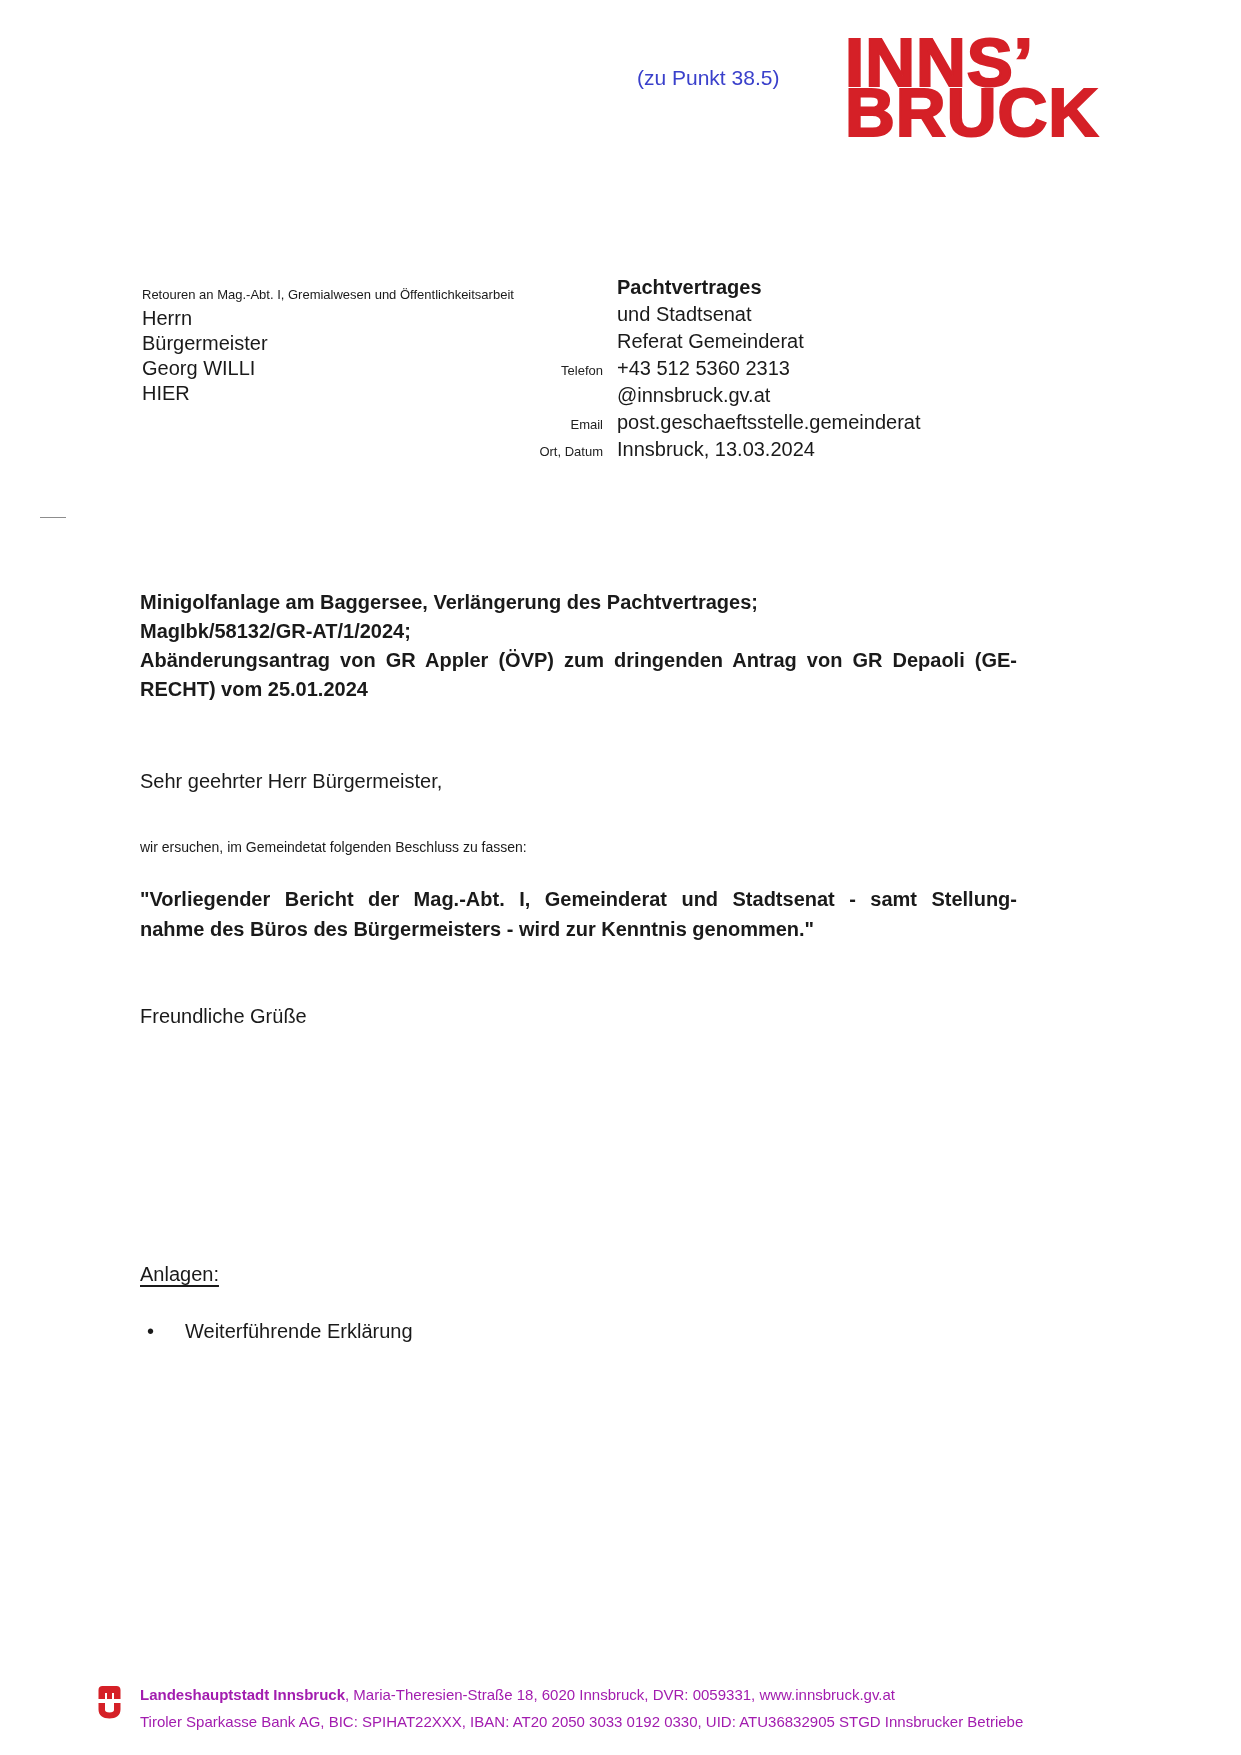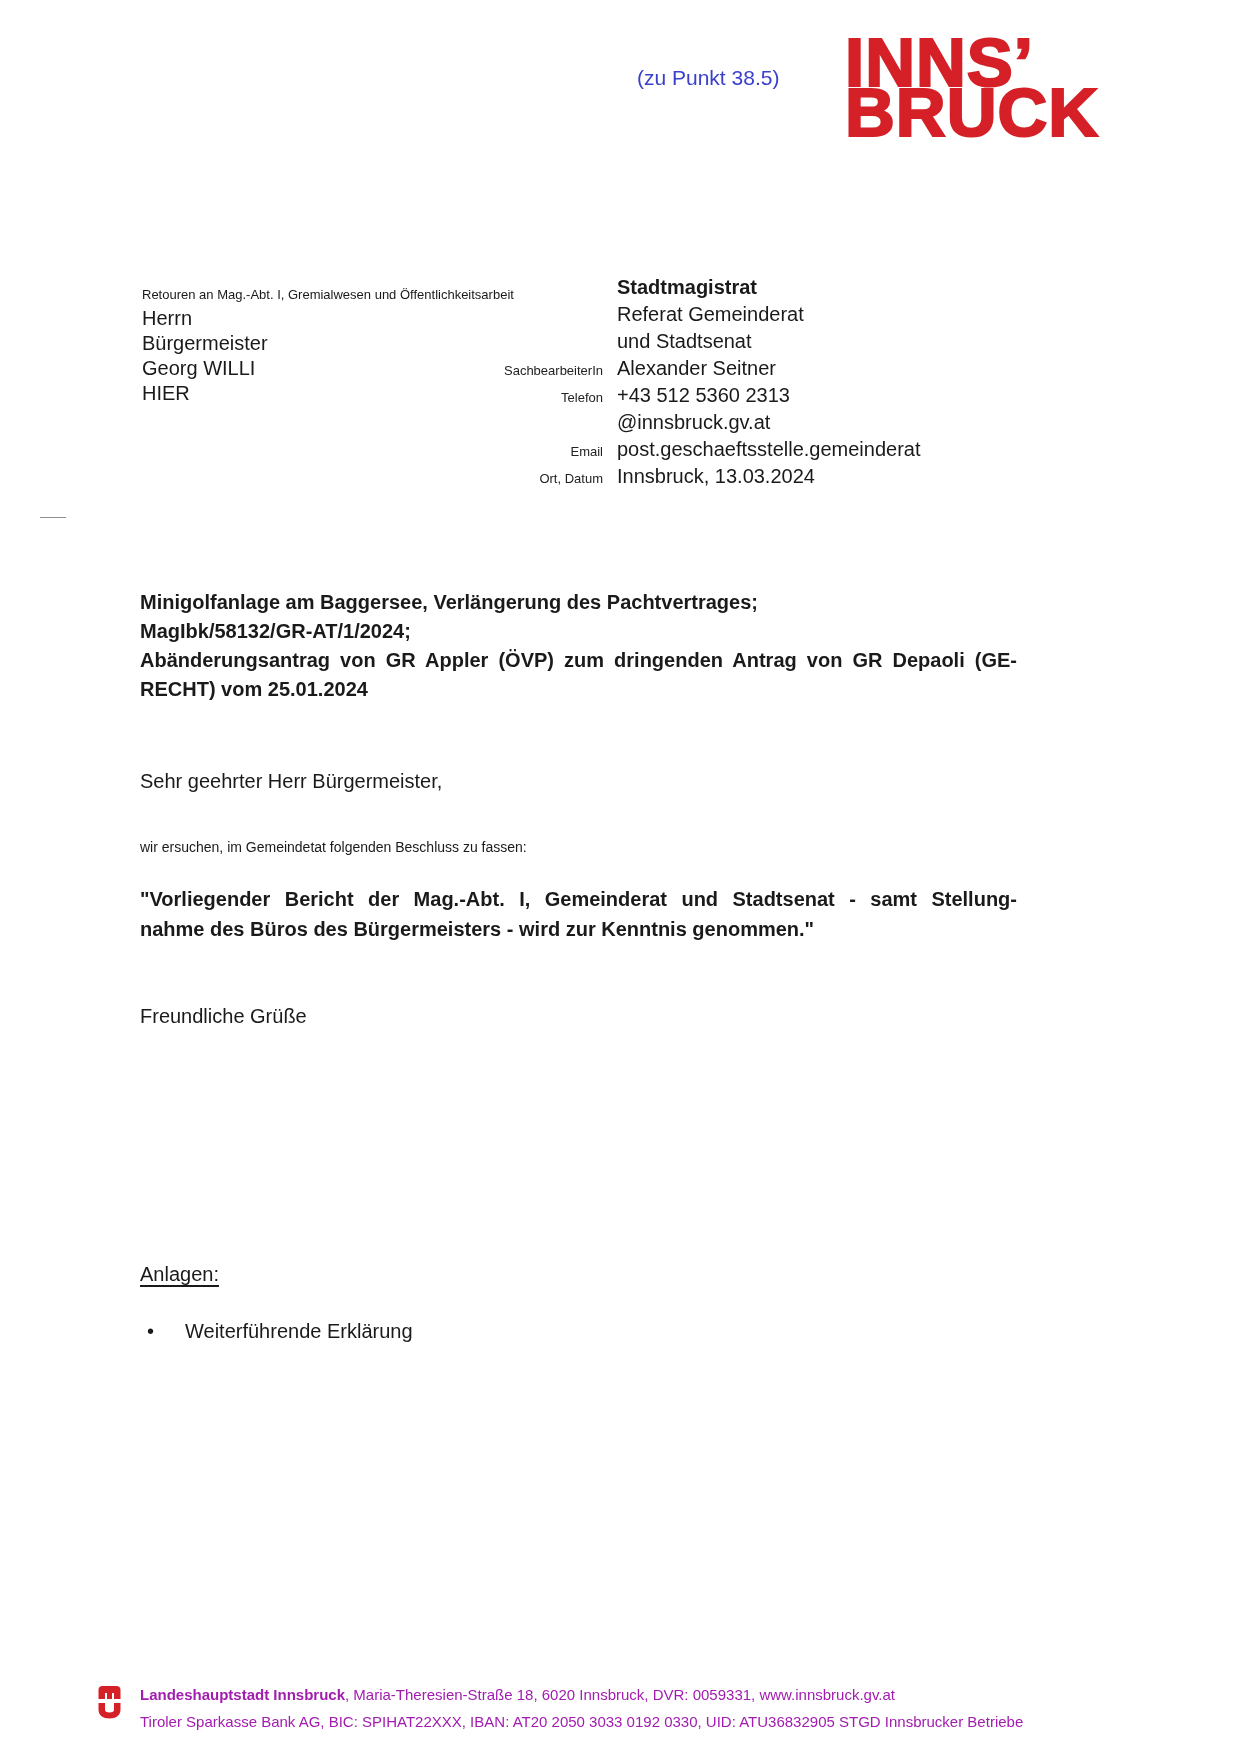--- a/index.html
+++ b/index.html
@@ -79,33 +79,29 @@
   <div class="abs recipient">
     <div>Herrn</div>
     <div>Bürgermeister</div>
     <div>Georg WILLI</div>
     <div>HIER</div>
   </div>
 
   <div class="abs office">
     <div class="orow">
       <span class="olabel"></span>
-      <span class="ovalue bold">Stadtmagistrat</span>
-    </div>
-    <div class="orow">
-      <span class="olabel"></span>
-      <span class="ovalue">Referat Gemeinderat</span>
+      <span class="ovalue bold">Pachtvertrages</span>
     </div>
     <div class="orow">
       <span class="olabel"></span>
       <span class="ovalue">und Stadtsenat</span>
     </div>
     <div class="orow">
-      <span class="olabel">SachbearbeiterIn</span>
-      <span class="ovalue">Alexander Seitner</span>
+      <span class="olabel"></span>
+      <span class="ovalue">Referat Gemeinderat</span>
     </div>
     <div class="orow">
       <span class="olabel">Telefon</span>
       <span class="ovalue">+43 512 5360 2313</span>
     </div>
     <div class="orow">
       <span class="olabel"></span>
       <span class="ovalue">@innsbruck.gv.at</span>
     </div>
     <div class="orow">

